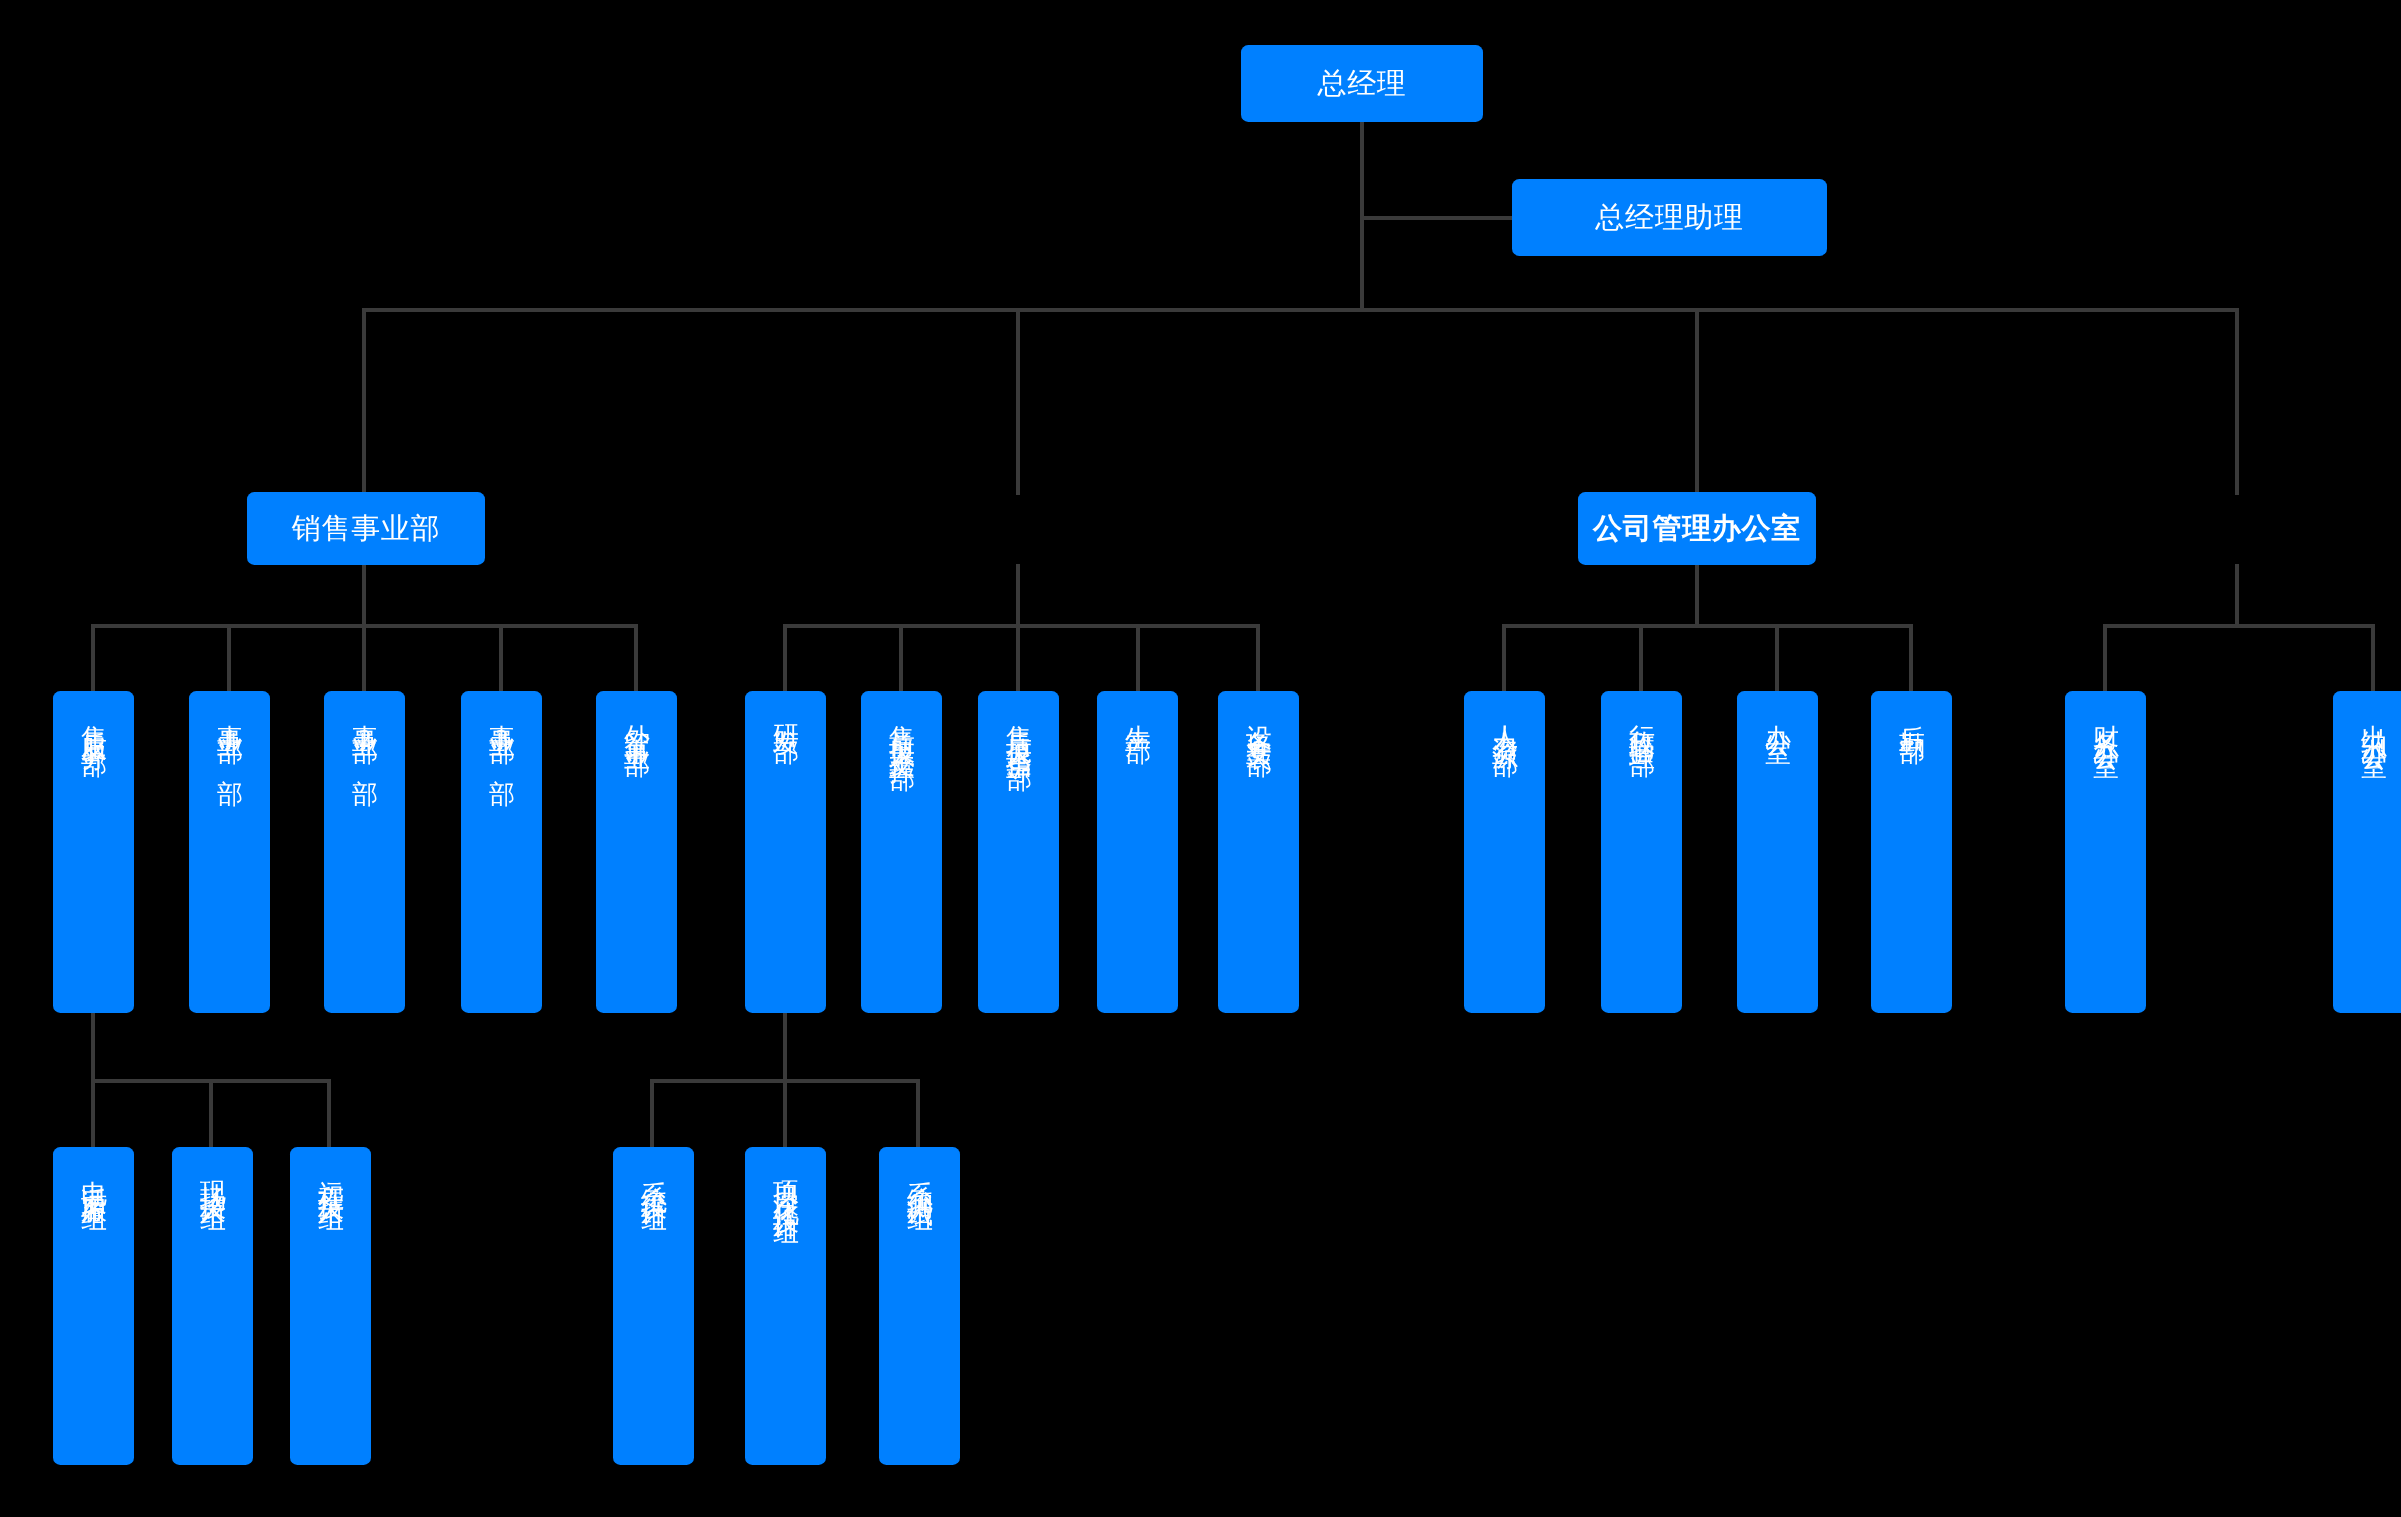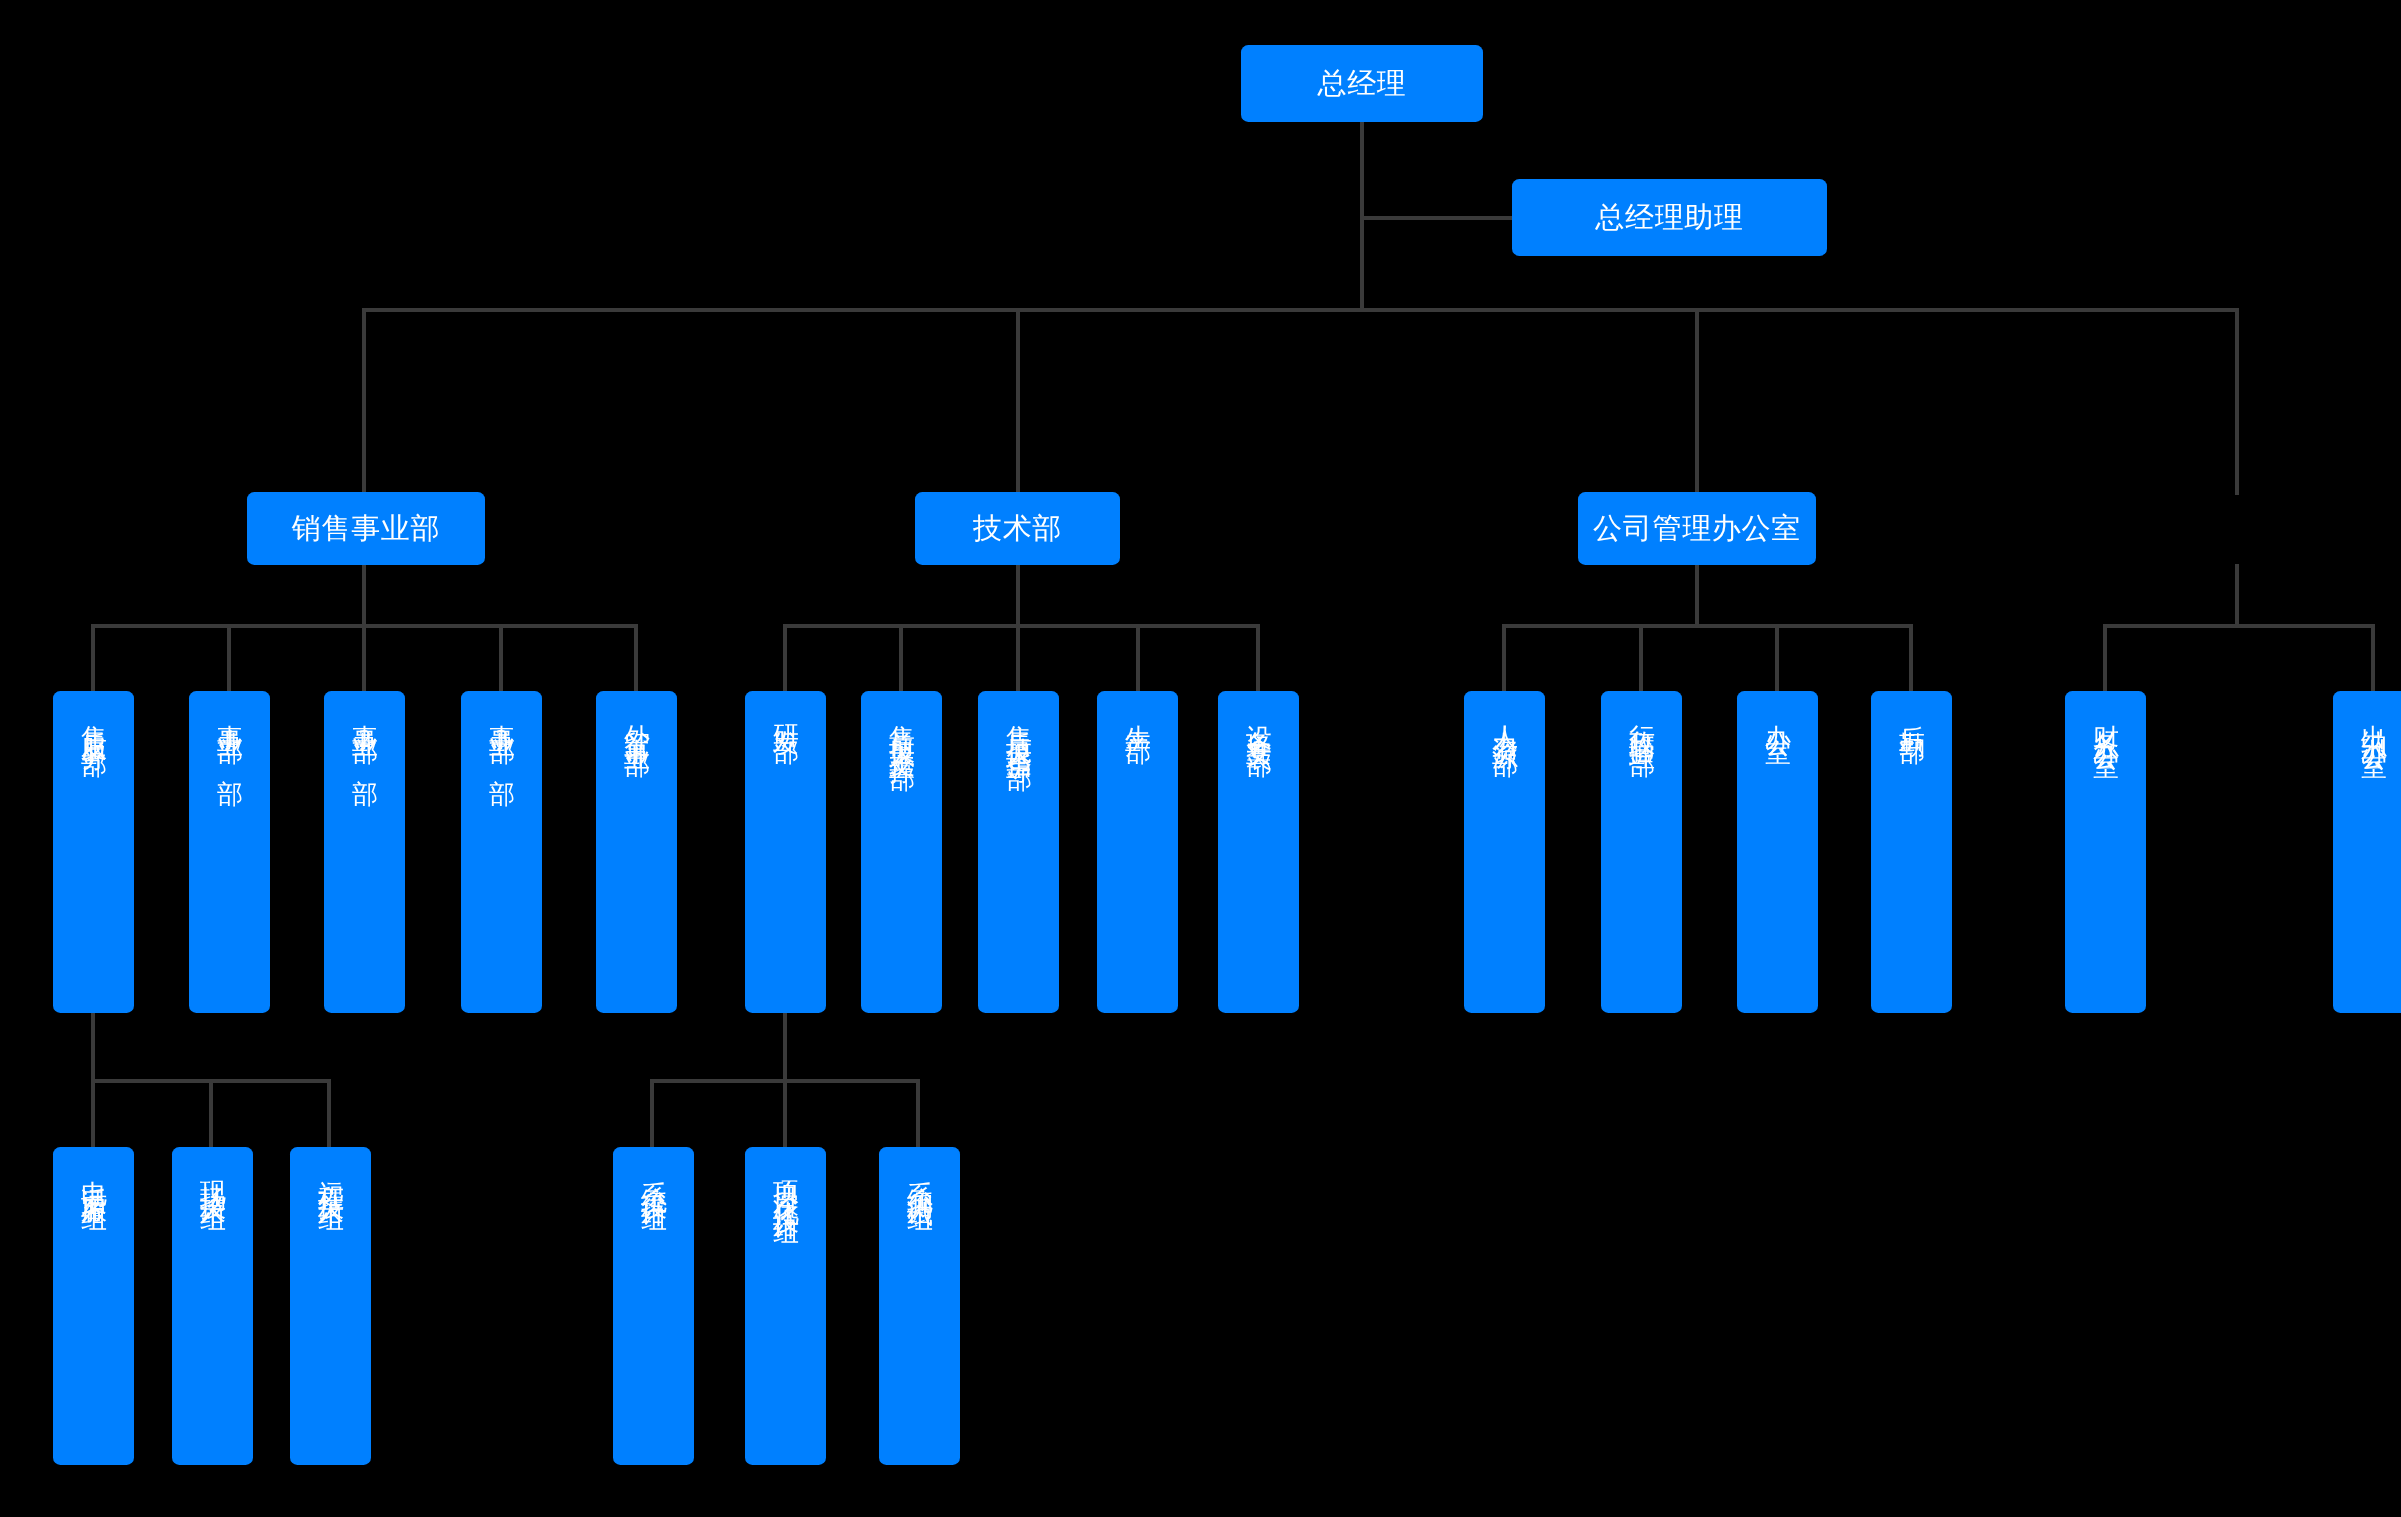--- a/index.html
+++ b/index.html
@@ -40,20 +40,21 @@
     line-height: 1.22;
   }
   
   .node.horiz {
     font-size: 29px;
     letter-spacing: 0.7px;
     padding: 2.9px 7.3px;
   }
   .node.horiz.wrap .lbl {
     line-height: 1.28;
+    font-weight: bold;
   }
   
   .node.vert {
     font-size: 26px;
     padding: 13px 0;
     align-items: flex-start;
   }
   .node.vert .lbl {
     writing-mode: vertical-rl;
     text-orientation: upright;
@@ -126,23 +127,20 @@
   </div>
 
   <div class="node horiz" style="left:247px; top:492px; width:238px; height:73px;">
     <span class="lbl">销售事业部</span>
   </div>
 
   <div class="node horiz" style="left:1512px; top:179px; width:315px; height:77px;">
     <span class="lbl">总经理助理</span>
   </div>
 
-  <div class="node horiz" style="left:915px; top:492px; width:205px; height:73px;">
-    <span class="lbl">技术部</span>
-  </div>
 
   <div class="node horiz wrap" style="left:1578px; top:492px; width:238px; height:73px;">
     <span class="lbl">公司管理办公室</span>
   </div>
 
 
   <div class="node vert" style="left:53px; top:691px; width:81px; height:322px;">
     <span class="lbl">售后服务部</span>
   </div>
   <div class="node vert" style="left:189px; top:691px; width:81px; height:322px;">

